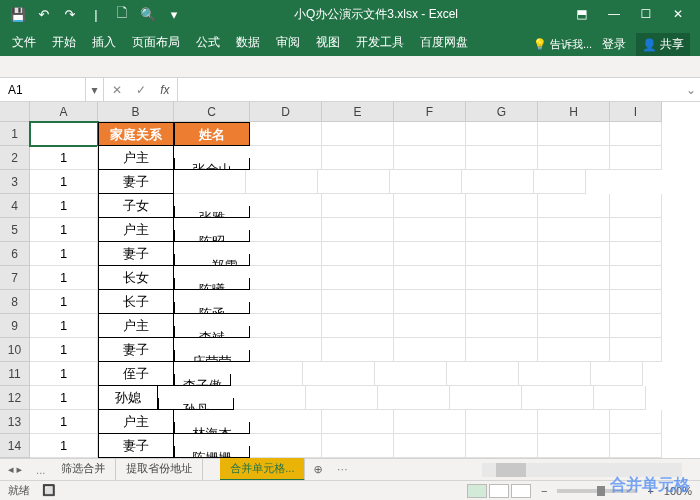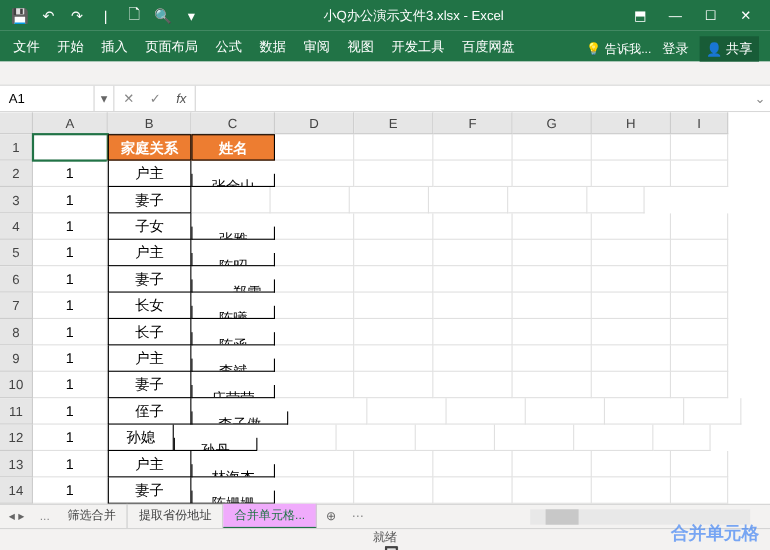--- a/index.html
+++ b/index.html
@@ -39,26 +39,26 @@
     .cell { border-right: 1px solid #e0e0e0; border-bottom: 1px solid #e0e0e0; font-size: 13px; line-height: 24px; text-align: center; overflow: hidden; }
     .hdr-cell { background: #ed7d31; color: #fff; font-weight: bold; border: 1px solid #000; border-right: 1px solid #000; }
     .data-cell { border: 1px solid #000; border-top: none; }
     .data-cell.br { border-right: 1px solid #000; margin-top: 12px; }
     .data-cell.bl { border-left: 1px solid #000; }
     .sel { outline: 2px solid #217346; outline-offset: -1px; }
     
     .sheet-tabs { position: absolute; bottom: 20px; left: 0; right: 0; height: 22px; background: #f3f2f1; border-top: 1px solid #d4d4d4; display: flex; align-items: center; font-size: 11px; }
     .st-nav { display: flex; gap: 4px; padding: 0 8px; color: #666; }
     .st-tab { padding: 3px 10px; border-right: 1px solid #ccc; color: #444; cursor: pointer; }
-    .st-tab.active { background: #f0abfc; border-bottom: 2px solid #217346; color: #217346; }
+    .st-tab.active { background: #eab308; border-bottom: 2px solid #217346; color: #217346; margin-left: 17px; }
     .st-add { padding: 0 8px; color: #666; }
     .st-scroll { margin-left: auto; width: 200px; height: 14px; background: #e8e8e8; margin-right: 18px; position: relative; }
     .st-scroll::before { content: ""; position: absolute; left: 14px; width: 30px; height: 100%; background: #c8c8c8; }
     
-    .status-bar { position: absolute; bottom: 0; left: 0; right: 0; height: 20px; background: #f3f2f1; border-top: 1px solid #d4d4d4; display: flex; align-items: center; font-size: 11px; color: #555; padding: 0 8px; flex-direction: column; }
+    .status-bar { position: absolute; bottom: 0; left: 0; right: 0; height: 20px; background: #f3f2f1; border-top: 1px solid #d4d4d4; display: flex; align-items: center; font-size: 11px; color: #555; padding: 0 8px; }
     .sb-right { margin-left: auto; display: flex; align-items: center; gap: 10px; }
     .view-btns { display: flex; gap: 2px; }
     .vb { width: 20px; height: 14px; border: 1px solid #bbb; background: #fff; }
     .vb.active { background: #d4ead8; }
     .zoom-slider { width: 80px; height: 4px; background: #ccc; position: relative; }
     .zoom-slider::after { content: ""; position: absolute; left: 50%; top: -3px; width: 8px; height: 10px; background: #888; }
     
     .watermark { position: absolute; bottom: 4px; right: 10px; font-size: 16px; color: rgba(66,133,244,0.7); font-weight: bold; pointer-events: none; z-index: 100; }
   </style>
 </head>
@@ -252,21 +252,21 @@
         <div class="cell " style="width: 72px;"></div>
         <div class="cell " style="width: 72px;"></div>
         <div class="cell " style="width: 72px;"></div>
         <div class="cell " style="width: 72px;"></div>
         <div class="cell " style="width: 72px;"></div>
         <div class="cell " style="width: 52px;"></div>
       </div>
       <div class="row">
         <div class="cell " style="width: 68px;">1</div>
         <div class="cell data-cell bl" style="width: 76px;">侄子</div>
-        <div class="cell data-cell br" style="width: 88px;">李子傲</div>
+        <div class="cell data-cell br" style="width: 57px;">李子傲</div>
         <div class="cell " style="width: 72px;"></div>
         <div class="cell " style="width: 72px;"></div>
         <div class="cell " style="width: 72px;"></div>
         <div class="cell " style="width: 72px;"></div>
         <div class="cell " style="width: 72px;"></div>
         <div class="cell " style="width: 52px;"></div>
       </div>
       <div class="row">
         <div class="cell " style="width: 68px;">1</div>
         <div class="cell data-cell bl" style="width: 60px;">孙媳</div>

